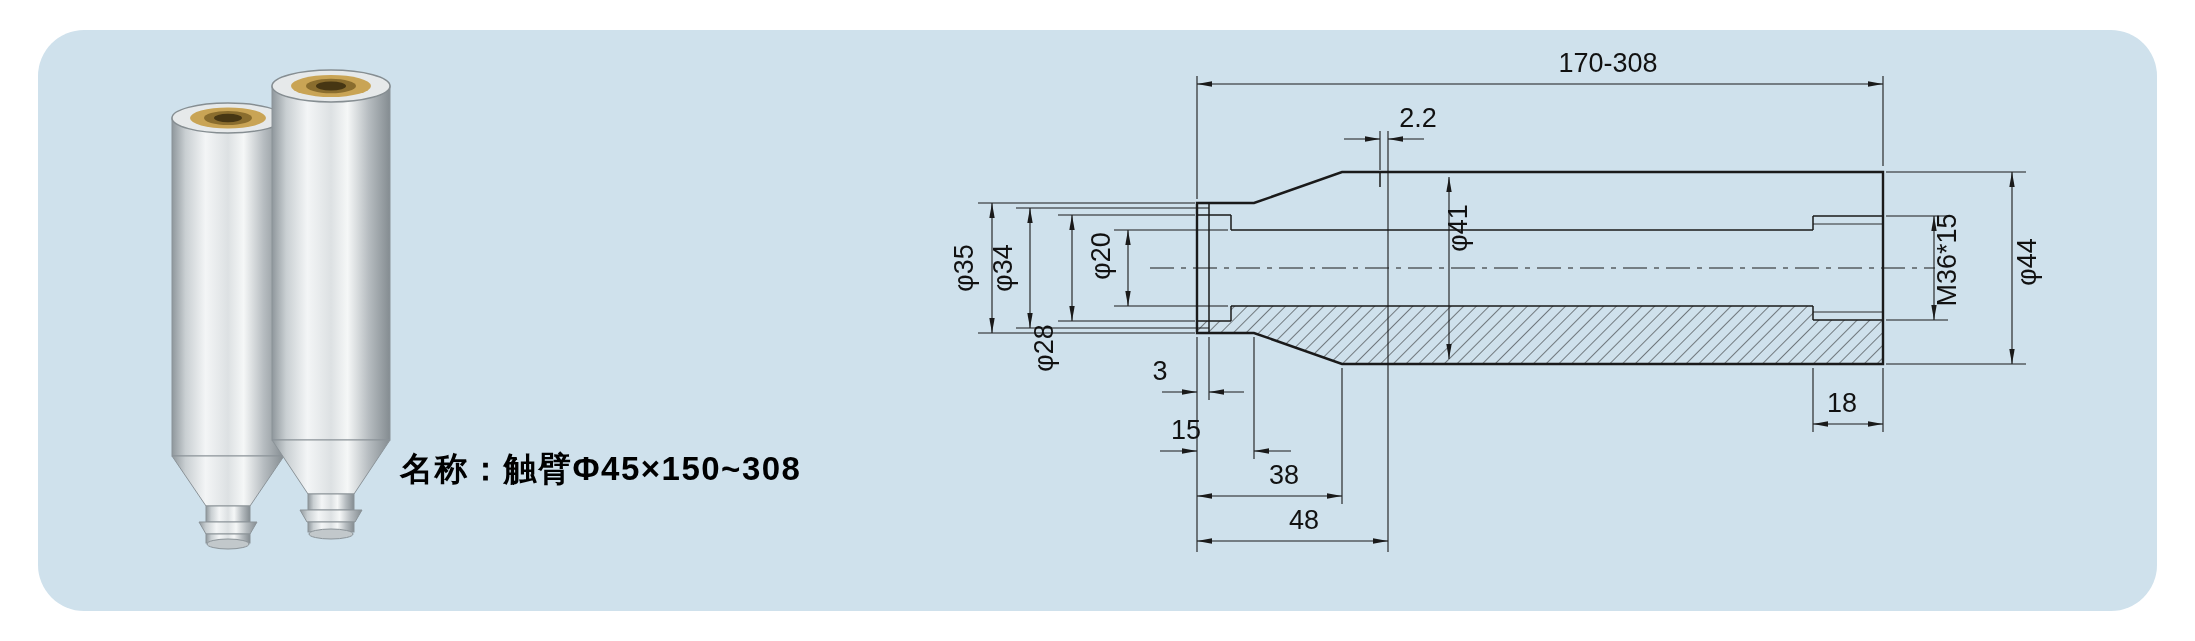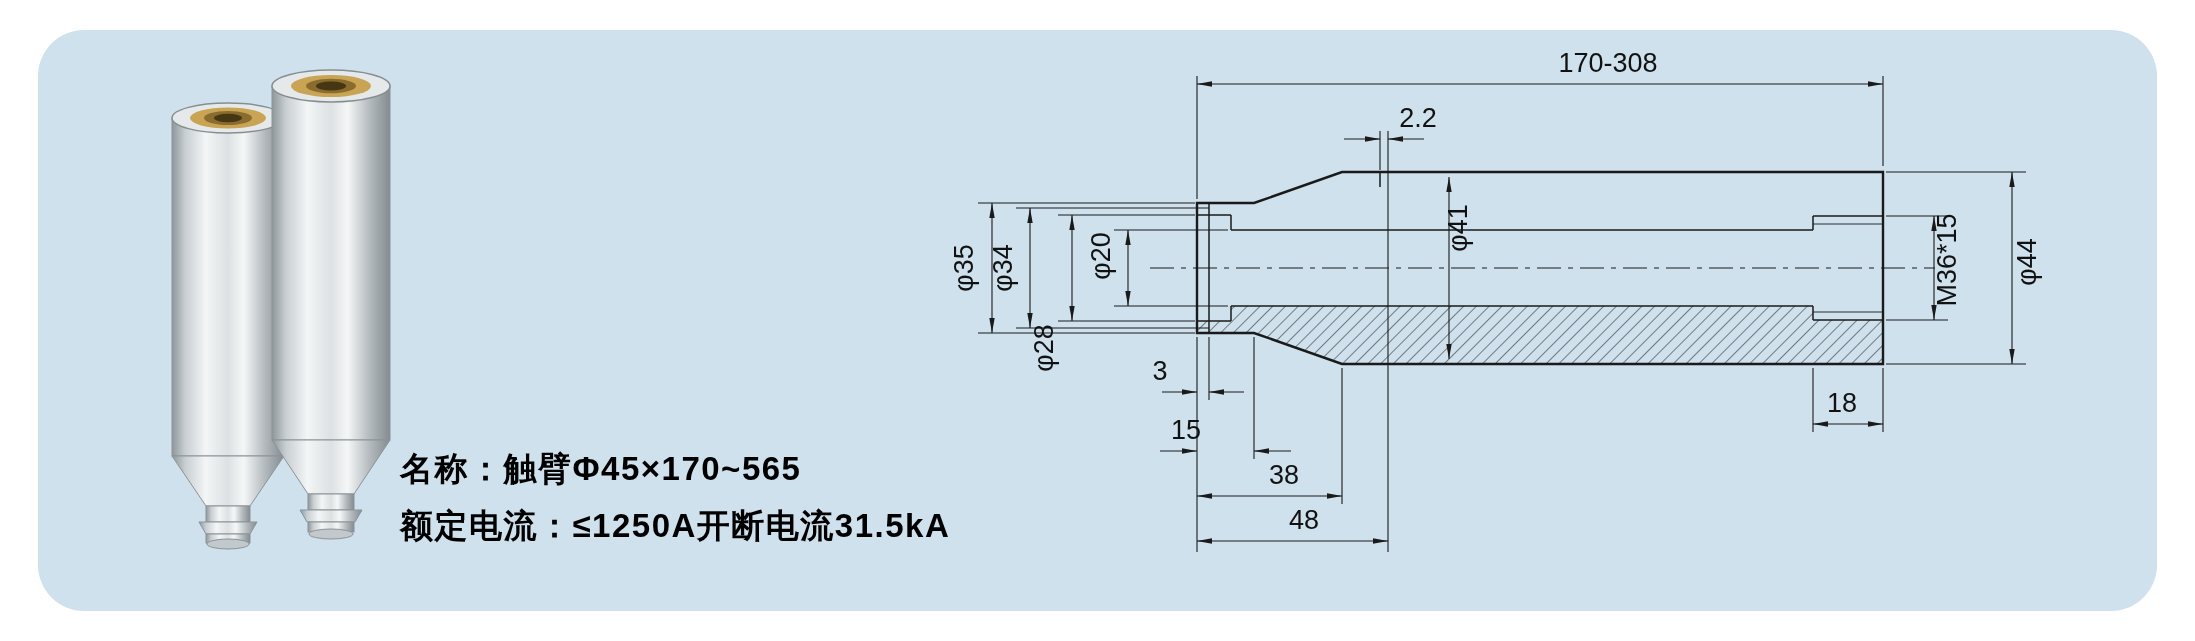--- a/index.html
+++ b/index.html
@@ -196,17 +196,16 @@
         <text class="dimtext" x="1160" y="380" text-anchor="middle">3</text>
         <text class="dimtext" x="1186" y="439" text-anchor="middle">15</text>
         <text class="dimtext" x="1284" y="484" text-anchor="middle">38</text>
         <text class="dimtext" x="1304" y="529" text-anchor="middle">48</text>
         <text class="dimtext" x="1842" y="412" text-anchor="middle">18</text>
       </g>
     </g>
   </svg>
 
   <div class="caption">
-    <div class="line">名称：触臂Φ45×170~565</div>
-    <div class="line">额定电流：≤1250A开断电流31.5kA</div>
+    <div class="line">名称：触臂Φ45×150~308</div>
   </div>
 
 </div>
 
 </body></html>

